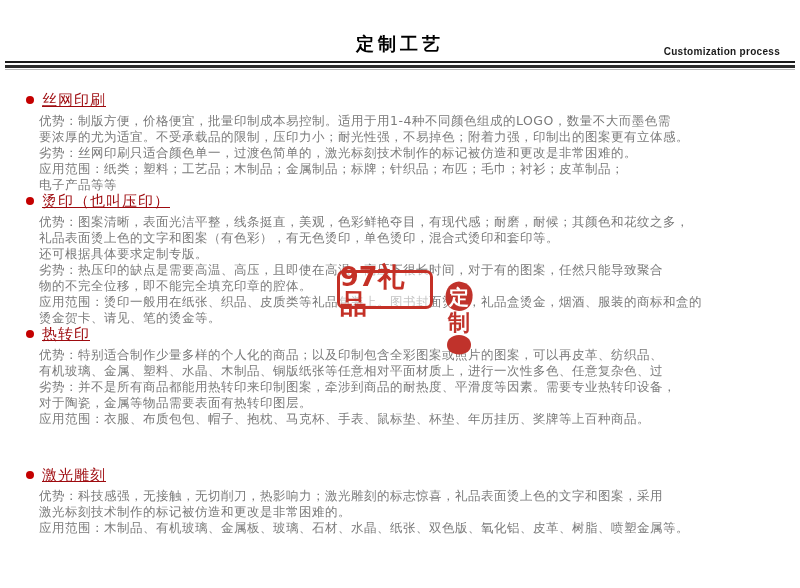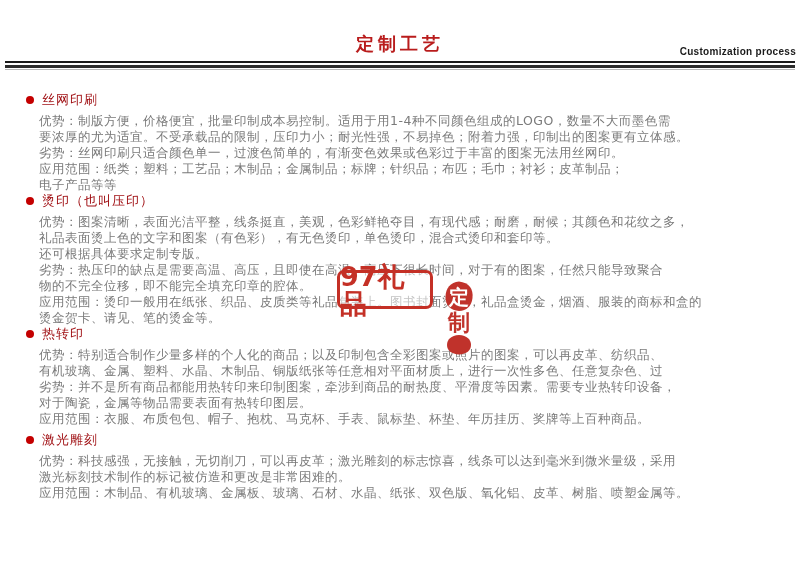--- a/index.html
+++ b/index.html
@@ -14,25 +14,25 @@
   *, *:before, *:after { box-sizing: border-box; }
 
   
   .page-title {
     position: absolute;
     left: 0; right: 0; top: 32px;
     text-align: center;
     font-size: 18px;
     font-weight: bold;
     letter-spacing: 4px;
-    color: #b91c1c;
+    color: #000000;
   }
   .page-subtitle {
     position: absolute;
-    right: 4px; top: 46px;
+    right: 20px; top: 46px;
     font-size: 10px;
     font-weight: bold;
     color: #1a1a1a;
     font-family: "Liberation Sans", sans-serif;
     letter-spacing: 0.3px;
   }
   .header-rule {
     position: absolute;
     left: 5px; right: 5px; top: 61px;
   }
@@ -40,38 +40,39 @@
   .header-rule .rgap { height: 2px; background: transparent; }
   .header-rule .r2 { height: 3px; background: #2d2d2d; }
   .header-rule .r3 { height: 1px; background: #b8b8b8; margin-top: 1px; }
 
   
   #sections {
     position: absolute;
     left: 26px; right: 8px; top: 92px;
   }
   .section + .section { }
-  .section:nth-child(4) { margin-top: 5px; }
+  .section:nth-child(4) { margin-top: 40px; }
   .section-heading {
     display: flex;
     align-items: center;
     height: 16px;
     line-height: 16px;
   }
   .bullet {
     width: 8px; height: 8px;
     border-radius: 50%;
     background: var(--bullet-red, #c40000);
     margin-right: 8px;
     flex: 0 0 auto;
   }
   .section-title {
-    font-size: 13px;
+    font-size: 15px;
     color: var(--heading-red, #9e0b0f);
     letter-spacing: 1px;
+    text-decoration: underline;
   }
   .section-body {
     margin-top: 5px;
     padding-left: 13px;
   }
   .body-line {
     font-size: 12.5px;
     line-height: 16px;
     color: var(--body-gray, #7a7a7a);
     letter-spacing: 0.5px;
@@ -121,21 +122,21 @@
 
 <div id="sections">
   <div class="section">
     <div class="section-heading">
       <span class="bullet"></span>
       <span class="section-title">丝网印刷</span>
     </div>
     <div class="section-body">
         <div class="body-line">优势：制版方便，价格便宜，批量印制成本易控制。适用于用1-4种不同颜色组成的LOGO，数量不大而墨色需</div>
         <div class="body-line">要浓厚的尤为适宜。不受承载品的限制，压印力小；耐光性强，不易掉色；附着力强，印制出的图案更有立体感。</div>
-        <div class="body-line">劣势：丝网印刷只适合颜色单一，过渡色简单的，有渐变色效果或色彩过于丰富的图案无法用丝网印。</div>
+        <div class="body-line">劣势：丝网印刷只适合颜色单一，过渡色简单的，激光标刻技术制作的标记被仿造和更改是非常困难的。</div>
         <div class="body-line">应用范围：纸类；塑料；工艺品；木制品；金属制品；标牌；针织品；布匹；毛巾；衬衫；皮革制品；</div>
         <div class="body-line">电子产品等等</div>
       </div>
   </div>
 
   <div class="section">
     <div class="section-heading">
       <span class="bullet"></span>
       <span class="section-title">烫印（也叫压印）</span>
     </div>
@@ -163,21 +164,21 @@
         <div class="body-line">应用范围：衣服、布质包包、帽子、抱枕、马克杯、手表、鼠标垫、杯垫、年历挂历、奖牌等上百种商品。</div>
       </div>
   </div>
 
   <div class="section">
     <div class="section-heading">
       <span class="bullet"></span>
       <span class="section-title">激光雕刻</span>
     </div>
     <div class="section-body">
-        <div class="body-line">优势：科技感强，无接触，无切削刀，可以再皮革；激光雕刻的标志惊喜，线条可以达到毫米到微米量级，采用</div>
+        <div class="body-line">优势：科技感强，无接触，无切削刀，热影响力；激光雕刻的标志惊喜，礼品表面烫上色的文字和图案，采用</div>
         <div class="body-line">激光标刻技术制作的标记被仿造和更改是非常困难的。</div>
         <div class="body-line">应用范围：木制品、有机玻璃、金属板、玻璃、石材、水晶、纸张、双色版、氧化铝、皮革、树脂、喷塑金属等。</div>
       </div>
   </div>
 </div>
 
 <div class="watermark">
   <span class="watermark-text">97礼品</span>
 </div>
 

